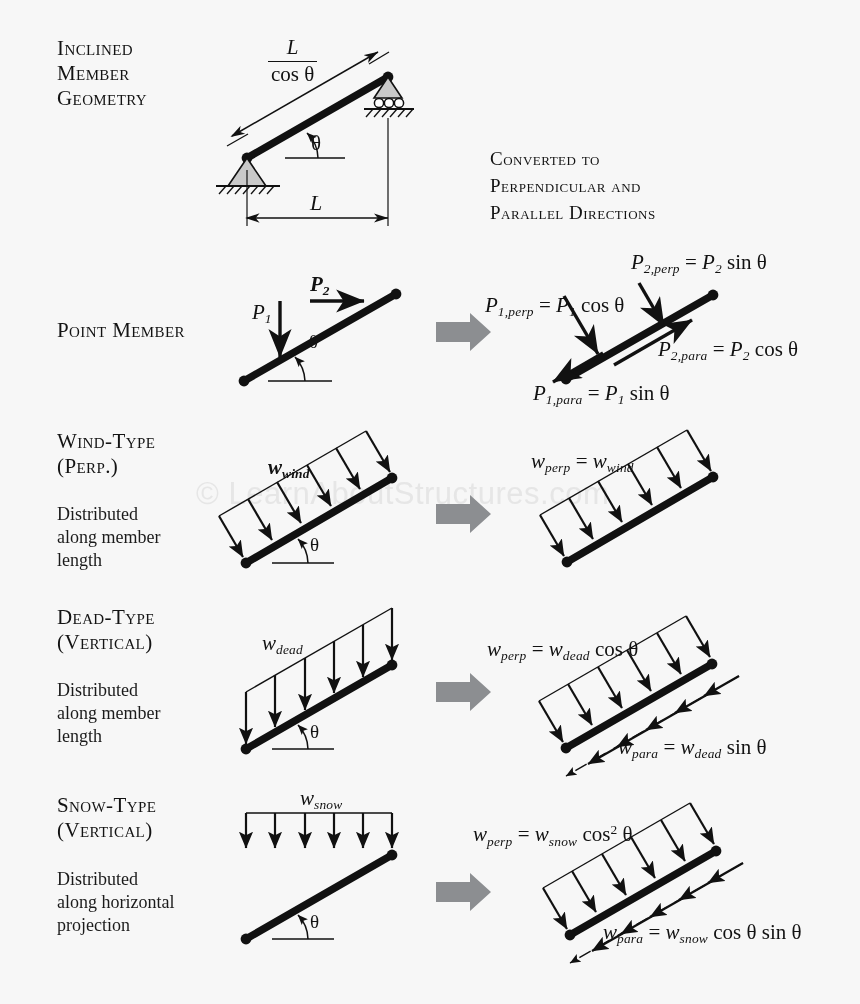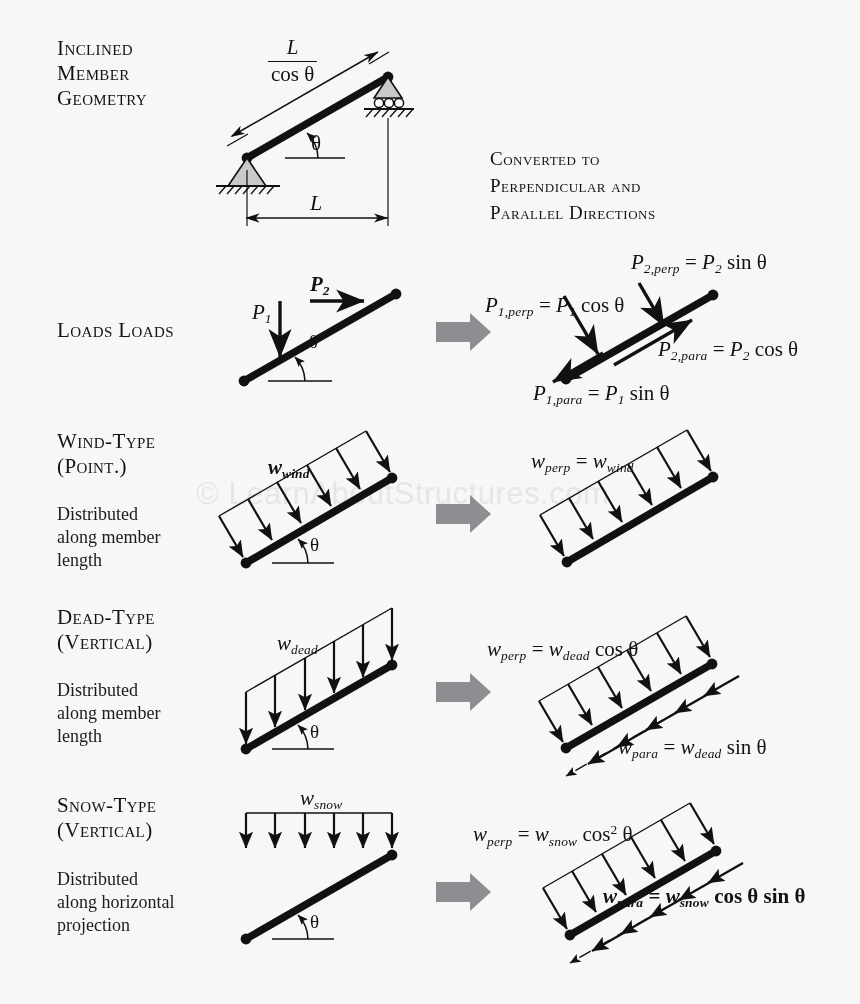--- a/index.html
+++ b/index.html
@@ -112,26 +112,26 @@
 
   <div class="watermark">© LearnAboutStructures.com</div>
 
   <div class="row-label smallcaps-head" style="left:57px; top:36px;">
     <div>Inclined</div>
     <div>Member</div>
     <div>Geometry</div>
   </div>
 
   <div class="row-label smallcaps-head" style="left:57px; top:318px;">
-    <div>Loads Loads</div>
+    <div>Point Member</div>
   </div>
 
   <div class="row-label smallcaps-head" style="left:57px; top:429px;">
     <div>Wind-Type</div>
-    <div>(Point.)</div>
+    <div>(Perp.)</div>
   </div>
   <div class="row-label sub-desc" style="left:57px; top:487px;">
     <div>Distributed</div>
     <div>along member</div>
     <div>length</div>
   </div>
 
   <div class="row-label smallcaps-head" style="left:57px; top:605px;font-family:Liberation Serif, serif;">
     <div>Dead-Type</div>
     <div>(Vertical)</div>
@@ -415,35 +415,35 @@
   </div>
 
   <div class="math" style="left:268px; top:455px;font-weight:bold;">
     <i>w</i><span class="sub">wind</span>
   </div>
   <div class="theta-lbl" style="left:310px; top:534px;">θ</div>
   <div class="math" style="left:531px; top:449px;">
     <i>w</i><span class="sub">perp</span><span class="rm"> = </span><i>w</i><span class="sub">wind</span>
   </div>
 
-  <div class="math" style="left:277px; top:631px;">
+  <div class="math" style="left:262px; top:631px;">
     <i>w</i><span class="sub">dead</span>
   </div>
   <div class="theta-lbl" style="left:310px; top:721px;">θ</div>
   <div class="math" style="left:618px; top:735px;">
     <i>w</i><span class="sub">para</span><span class="rm"> = </span><i>w</i><span class="sub">dead</span><span class="rm"> sin θ</span>
   </div>
   <div class="math" style="left:487px; top:637px;">
     <i>w</i><span class="sub">perp</span><span class="rm"> = </span><i>w</i><span class="sub">dead</span><span class="rm"> cos θ</span>
   </div>
 
   <div class="math" style="left:300px; top:786px;">
     <i>w</i><span class="sub">snow</span>
   </div>
   <div class="theta-lbl" style="left:310px; top:911px;">θ</div>
   <div class="math" style="left:473px; top:822px;text-align:center;">
     <i>w</i><span class="sub">perp</span><span class="rm"> = </span><i>w</i><span class="sub">snow</span><span class="rm"> cos</span><span class="sup">2</span><span class="rm"> θ</span>
   </div>
-  <div class="math" style="left:603px; top:884px;font-weight:bold;">
+  <div class="math" style="left:603px; top:920px;">
     <i>w</i><span class="sub">para</span><span class="rm"> = </span><i>w</i><span class="sub">snow</span><span class="rm"> cos θ sin θ</span>
   </div>
 
 </div>
 
 </body></html>

